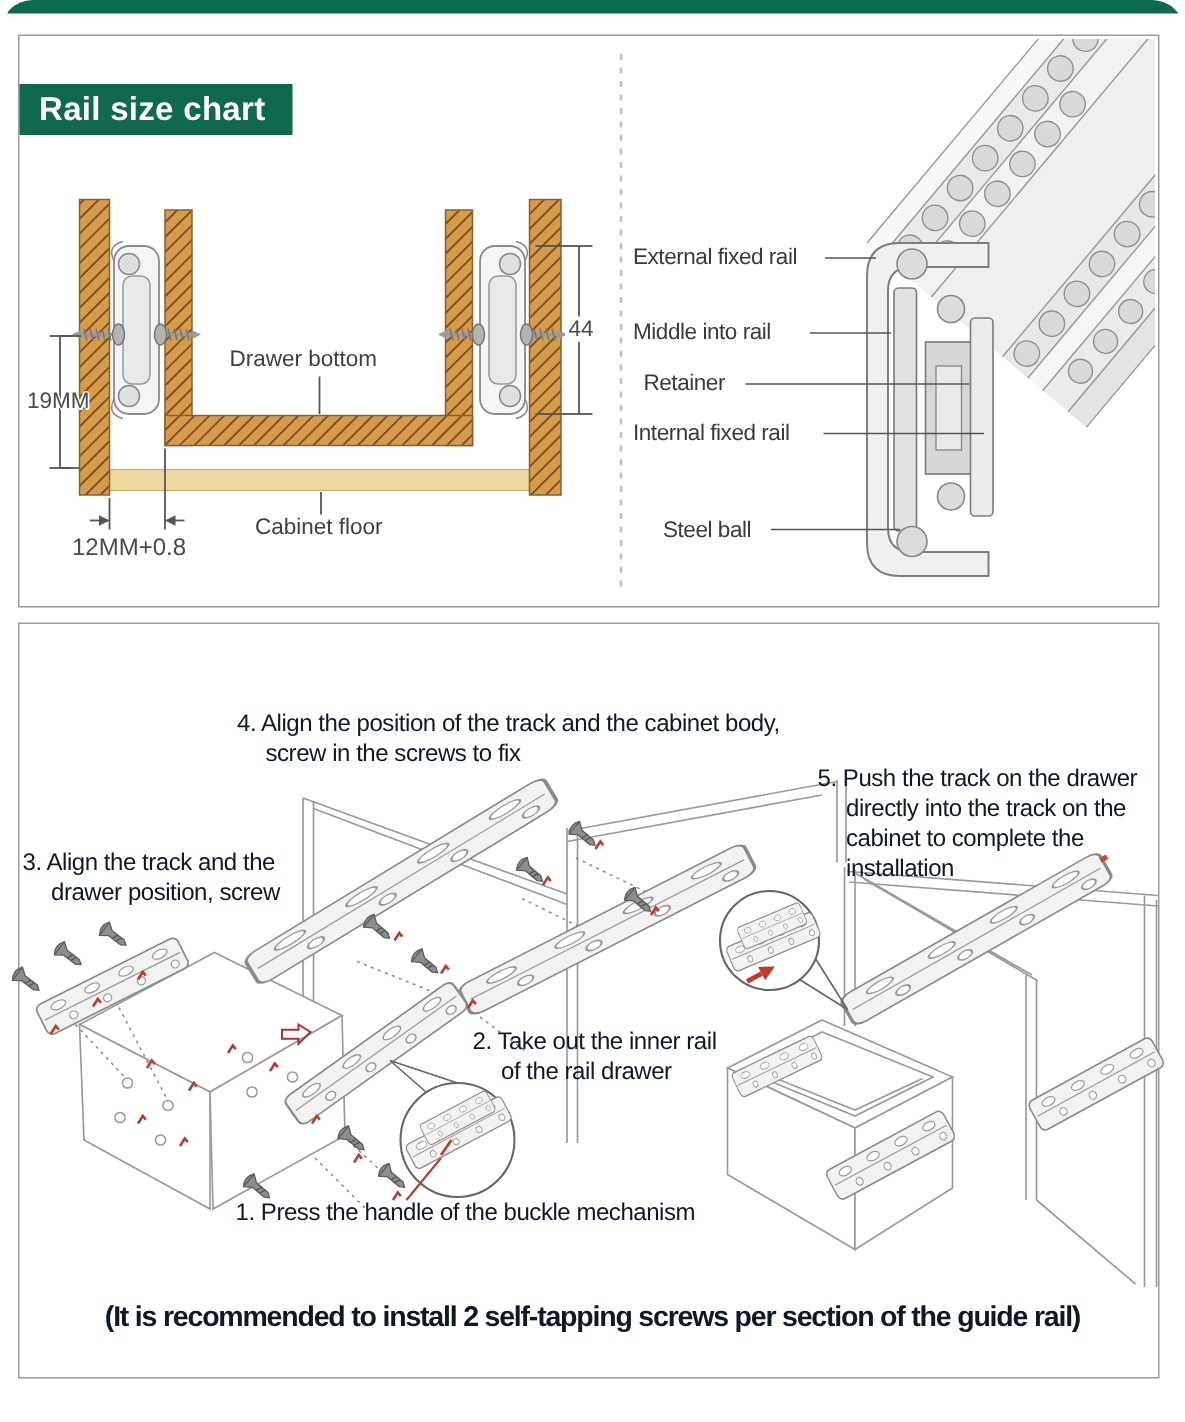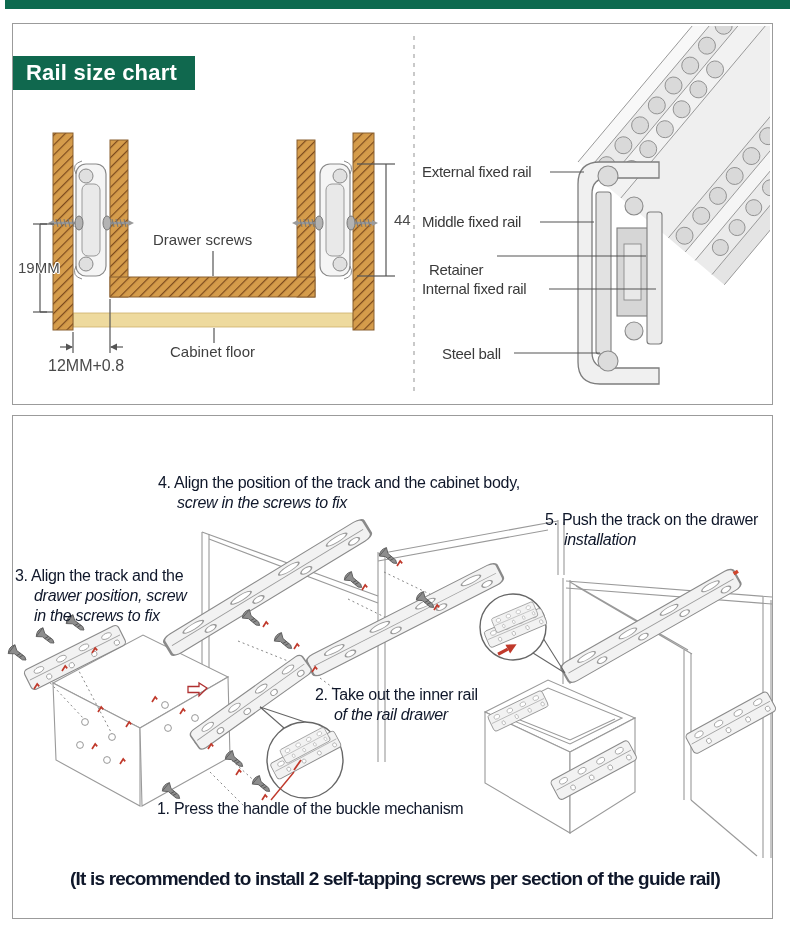--- a/index.html
+++ b/index.html
@@ -1,35 +1,35 @@
 <!DOCTYPE html>
 <html><head>
 <meta charset="utf-8">
 <style>
   html,body{margin:0;padding:0;background:#fff;}
   .page{position:relative;width:790px;height:948px;background:#fff;overflow:hidden;
-        font-family:"Liberation Sans",sans-serif;}
+        font-family:"Liberation Sans",sans-serif;border-radius:22px;}
   .topbar{position:absolute;left:5px;top:0;right:0;height:9px;background:#0d6a4f;}
   .box{position:absolute;left:12px;width:759px;border:1.5px solid #9b9b9b;background:#fff;}
   .box1{top:23px;height:380px;}
   .box2{top:415px;height:502px;}
   .title{position:absolute;left:13px;top:56px;width:182px;height:34px;line-height:34px;
          background:#10684e;color:#fff;font-weight:bold;font-size:22px;padding-left:13px;
          box-sizing:border-box;letter-spacing:0.2px;z-index:3;}
   .art{position:absolute;left:0;top:0;z-index:1;pointer-events:none;}
   .lbl{position:absolute;color:#3f3f3f;font-size:15px;white-space:nowrap;z-index:2;}
   .dim{position:absolute;color:#4a4a4a;font-size:15px;white-space:nowrap;z-index:2;
        text-shadow:1px 0 0 #fff,-1px 0 0 #fff,0 1px 0 #fff,0 -1px 0 #fff,1px 1px 0 #fff,-1px -1px 0 #fff;}
   .dim44{background:#fff;padding:0 2px;}
   .part-label{position:absolute;color:#3a3a3a;font-size:15px;letter-spacing:-0.3px;
               white-space:nowrap;z-index:2;}
   .step{position:absolute;color:#0f172a;font-size:16px;letter-spacing:-0.3px;line-height:20px;
         white-space:nowrap;z-index:2;}
   .step span{display:block;}
-  .step .ind{margin-left:19px;font-style:italic;}
+  .step .ind{margin-left:19px;}
   .note{position:absolute;left:0;top:868px;width:100%;text-align:center;color:#0f172a;
         font-weight:bold;font-size:19px;letter-spacing:-0.8px;z-index:2;}
 </style>
 </head>
 <body>
 
 <div class="page">
   <div class="topbar"></div>
 
   <div class="box box1"></div>
@@ -328,43 +328,44 @@
           <polygon points="2,-5 12,0 2,5" fill="#c0392b"></polygon>
         </g>
       </g>
     </g>
   </svg>
 
   <div class="title">Rail size chart</div>
 
   <div class="dim" style="left:18px;top:259px;">19MM</div>
   <div class="dim" style="left:48px;top:357px;font-size:16px;">12MM+0.8</div>
-  <div class="dim dim44" style="left:377px;top:211px;margin-left:15px;">44</div>
-
-  <div class="lbl" style="left:153px;top:231px;">Drawer screws</div>
+  <div class="dim dim44" style="left:377px;top:211px;">44</div>
+
+  <div class="lbl" style="left:153px;top:231px;">Drawer bottom</div>
   <div class="lbl" style="left:170px;top:343px;">Cabinet floor</div>
 
   <div class="part-label" style="left:422px;top:163px;">External fixed rail</div>
-  <div class="part-label" style="left:422px;top:213px;">Middle fixed rail</div>
-  <div class="part-label" style="left:429px;top:261px;">Retainer</div>
+  <div class="part-label" style="left:422px;top:213px;">Middle into rail</div>
+  <div class="part-label" style="left:429px;top:247px;">Retainer</div>
   <div class="part-label" style="left:422px;top:280px;">Internal fixed rail</div>
   <div class="part-label" style="left:442px;top:345px;">Steel ball</div>
 
   <div class="step" style="left:158px;top:473px;">
     <span>4. Align the position of the track and the cabinet body,</span>
     <span class="ind">screw in the screws to fix</span>
   </div>
   <div class="step" style="left:545px;top:510px;">
     <span>5. Push the track on the drawer</span>
+    <span class="ind">directly into the track on the</span>
+    <span class="ind">cabinet to complete the</span>
     <span class="ind">installation</span>
   </div>
   <div class="step" style="left:15px;top:566px;">
     <span>3. Align the track and the</span>
     <span class="ind">drawer position, screw</span>
-    <span class="ind">in the screws to fix</span>
   </div>
   <div class="step" style="left:315px;top:685px;">
     <span>2. Take out the inner rail</span>
     <span class="ind">of the rail drawer</span>
   </div>
   <div class="step" style="left:157px;top:799px;">
     <span>1. Press the handle of the buckle mechanism</span>
   </div>
 
   <div class="note">(It is recommended to install 2 self-tapping screws per section of the guide rail)</div>

